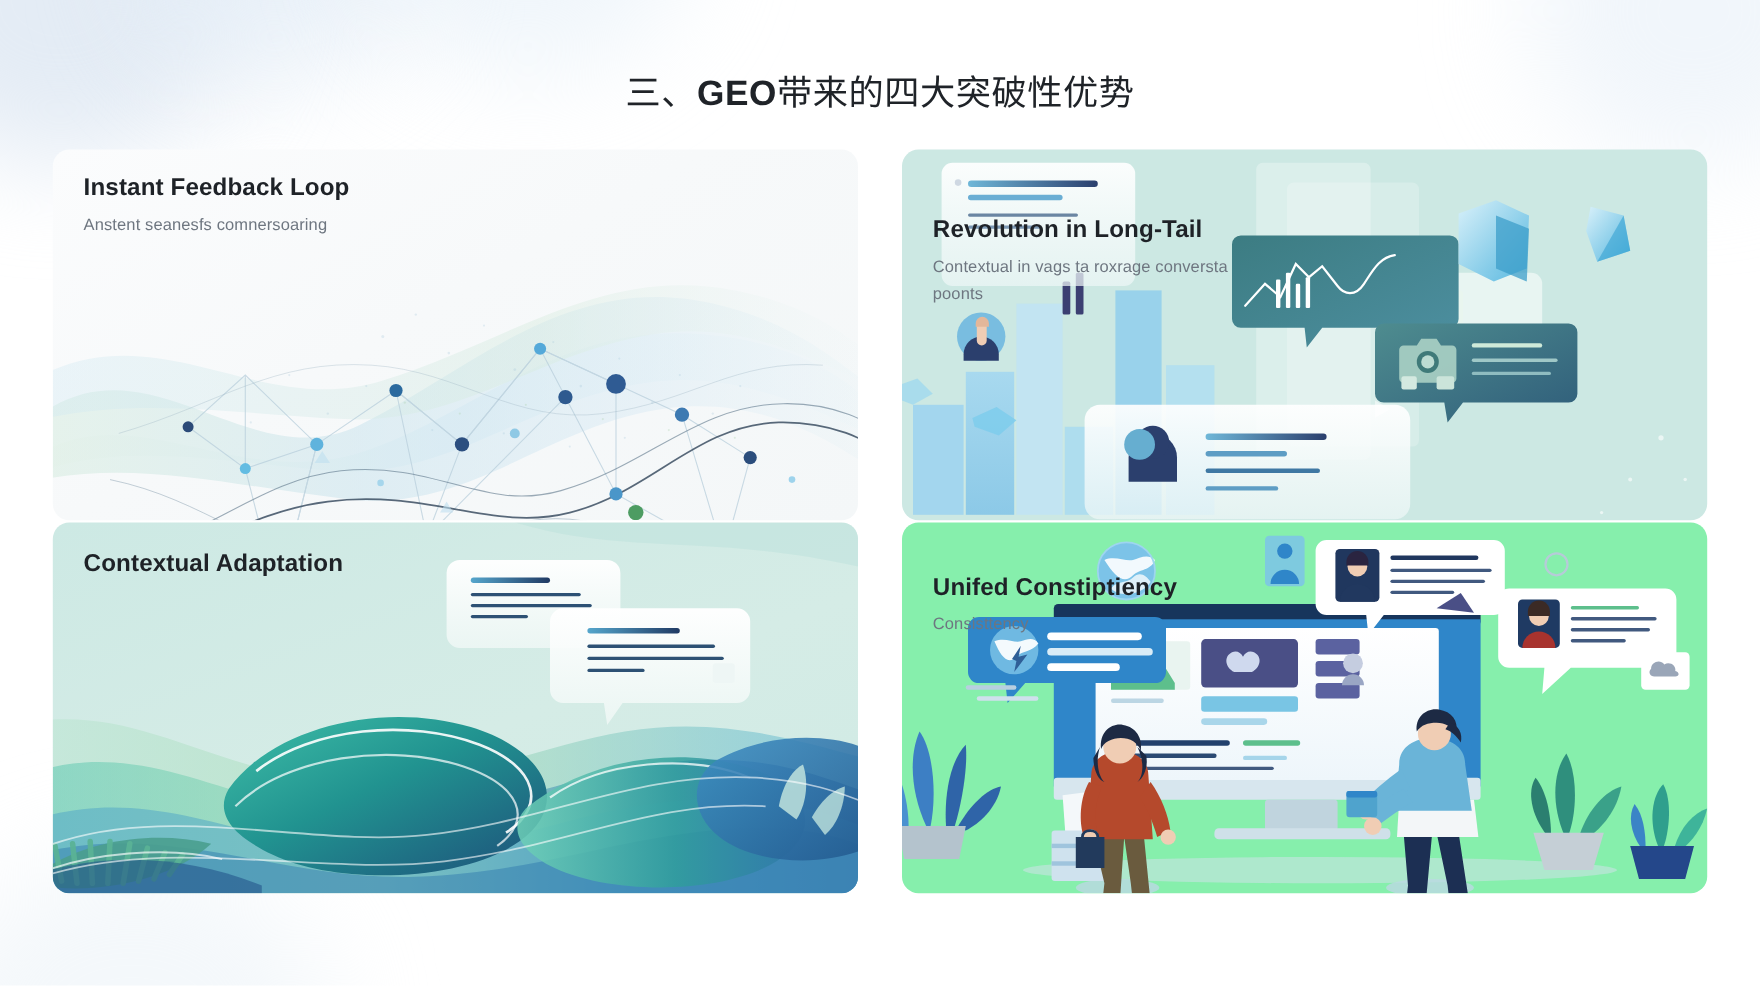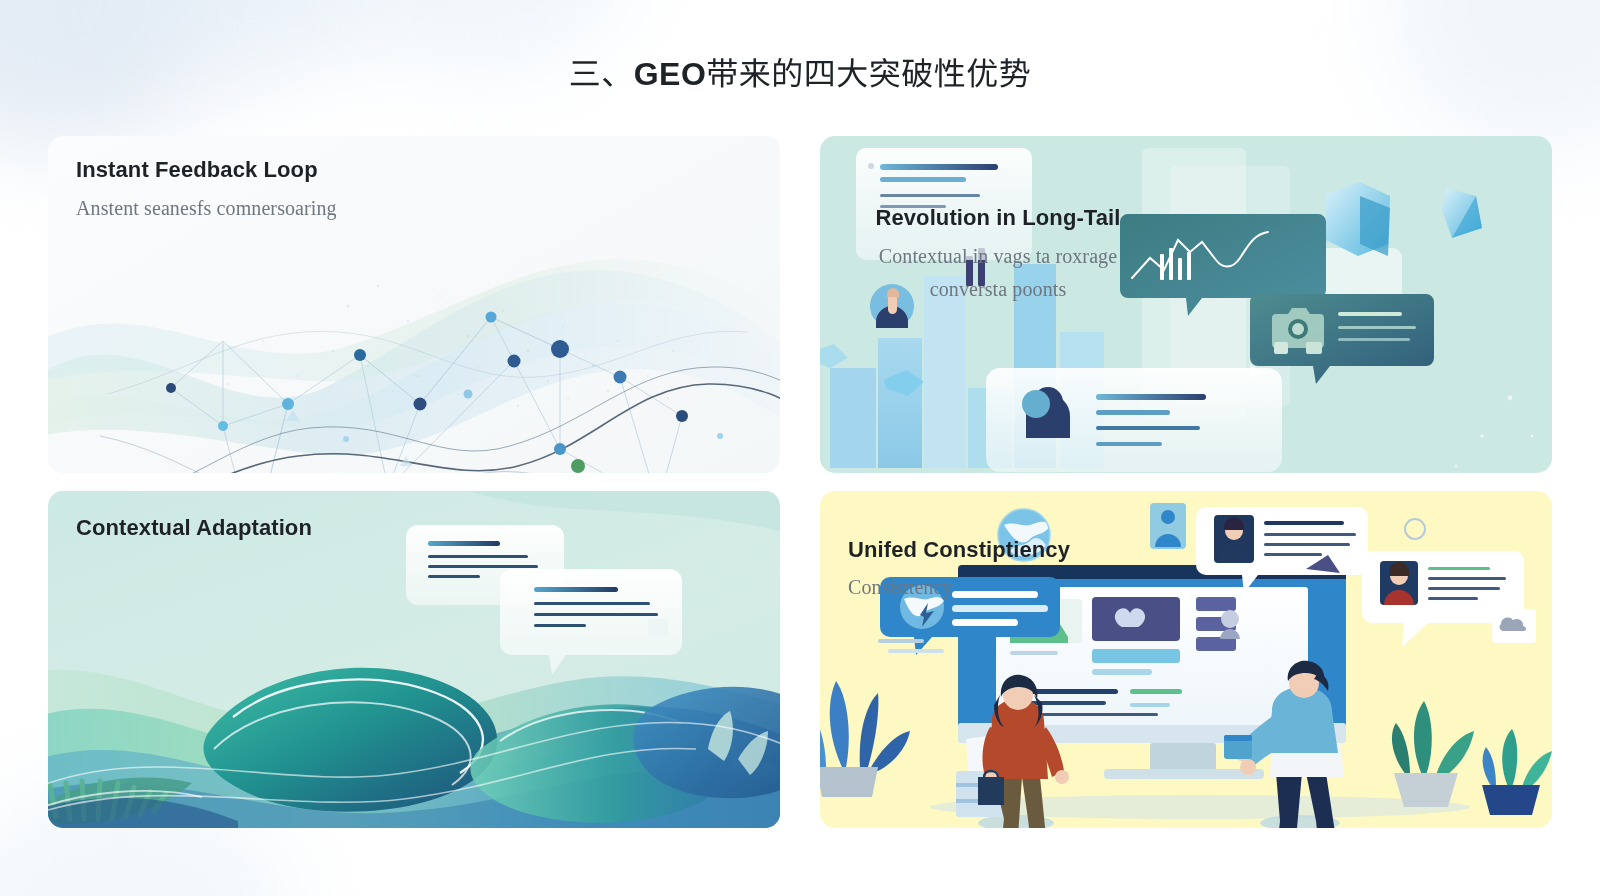--- a/index.html
+++ b/index.html
@@ -13,68 +13,68 @@
   
   .page-bg{position:absolute;inset:0;overflow:hidden;pointer-events:none;}
   .blob{position:absolute;border-radius:50%;filter:blur(46px);}
   .blob.b1{left:-110px;top:-150px;width:330px;height:300px;background:rgba(221,231,243,.80);}
   .blob.b2{left:120px;top:-170px;width:260px;height:250px;background:rgba(226,236,246,.70);}
   .blob.b3{left:330px;top:-190px;width:300px;height:260px;background:rgba(228,238,247,.55);}
   .blob.b4{right:-90px;top:-130px;width:300px;height:280px;background:rgba(229,239,248,.55);}
   .blob.b5{left:-60px;bottom:-180px;width:360px;height:300px;background:rgba(236,243,249,.6);}
 
   .page-title{
-    position:absolute;left:0;right:0;top:32px;
+    position:absolute;left:0;right:0;top:42px;
     text-align:center;
     font-size:32px;line-height:42px;
     color:#1f2328;
     letter-spacing:.5px;
     font-weight:500;
     white-space:nowrap;
   }
   .page-title .t-strong{font-weight:700;}
 
   .grid{
     position:absolute;left:48px;top:136px;
     width:1504px;height:692px;
     display:grid;
     grid-template-columns:732px 732px;
     grid-template-rows:337px 337px;
-    gap:18px 40px;
+    gap:2px 40px;
   }
   .card{
     position:relative;border-radius:15px;overflow:hidden;
   }
   .card-text{position:absolute;z-index:9;}
   .card-title{
     font-size:22px;font-weight:700;color:#1e2227;line-height:1.3;
     margin:0 0 7px 0;letter-spacing:.1px;
   }
   .card-sub{
-    font-size:20px;color:#6e7680;line-height:1.68;font-weight:400;
-    max-width:300px;letter-spacing:.1px;font-family:Liberation Serif, serif;
+    font-size:15px;color:#6e7680;line-height:1.68;font-weight:400;
+    max-width:300px;letter-spacing:.1px;
   }
 
   
   .c1{background:linear-gradient(150deg,#fbfcfd 0%,#f7f9fa 45%,#f4f7f8 100%);}
   .c1 .card-text{left:28px;top:20px;}
   .c1 svg{position:absolute;inset:0;width:100%;height:100%;}
 
   
   .c2{background:#cce8e3;}
-  .c2 .card-text{left:28px;top:68px;text-align:center;}
+  .c2 .card-text{left:28px;top:58px;}
   .c2 svg{position:absolute;inset:0;width:100%;height:100%;}
 
   
   .c3{background:linear-gradient(160deg,#cde9e4 0%,#d5ece6 55%,#cfeae4 100%);text-align:right;}
   .c3 .card-text{left:28px;top:23px;}
   .c3 svg{position:absolute;inset:0;width:100%;height:100%;}
 
   
-  .c4{background:#fef9c3;}
+  .c4{background:#86efac;}
   .c4 .card-text{left:28px;top:44px;}
   .c4 .card-title{line-height:1.32;max-width:230px;}
   .c4 svg{position:absolute;inset:0;width:100%;height:100%;}
 </style>
 </head>
 <body>
 
 <div class="page-bg">
   <div class="blob b1"></div>
   <div class="blob b2"></div>

